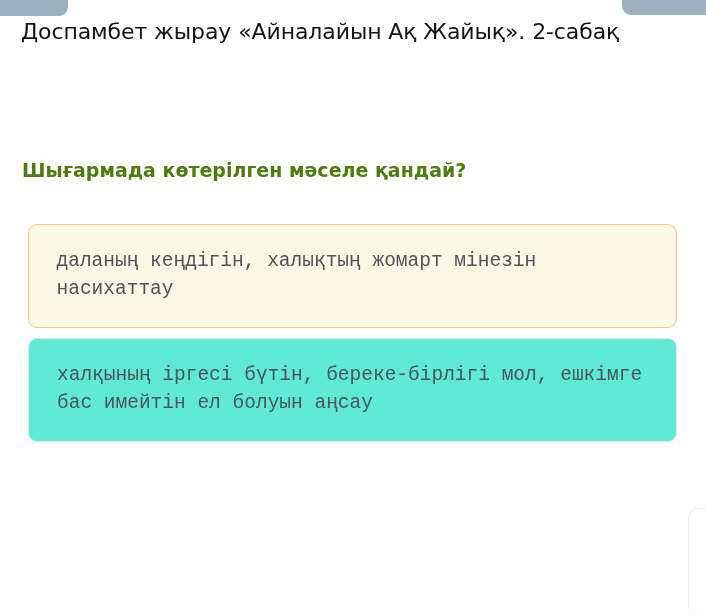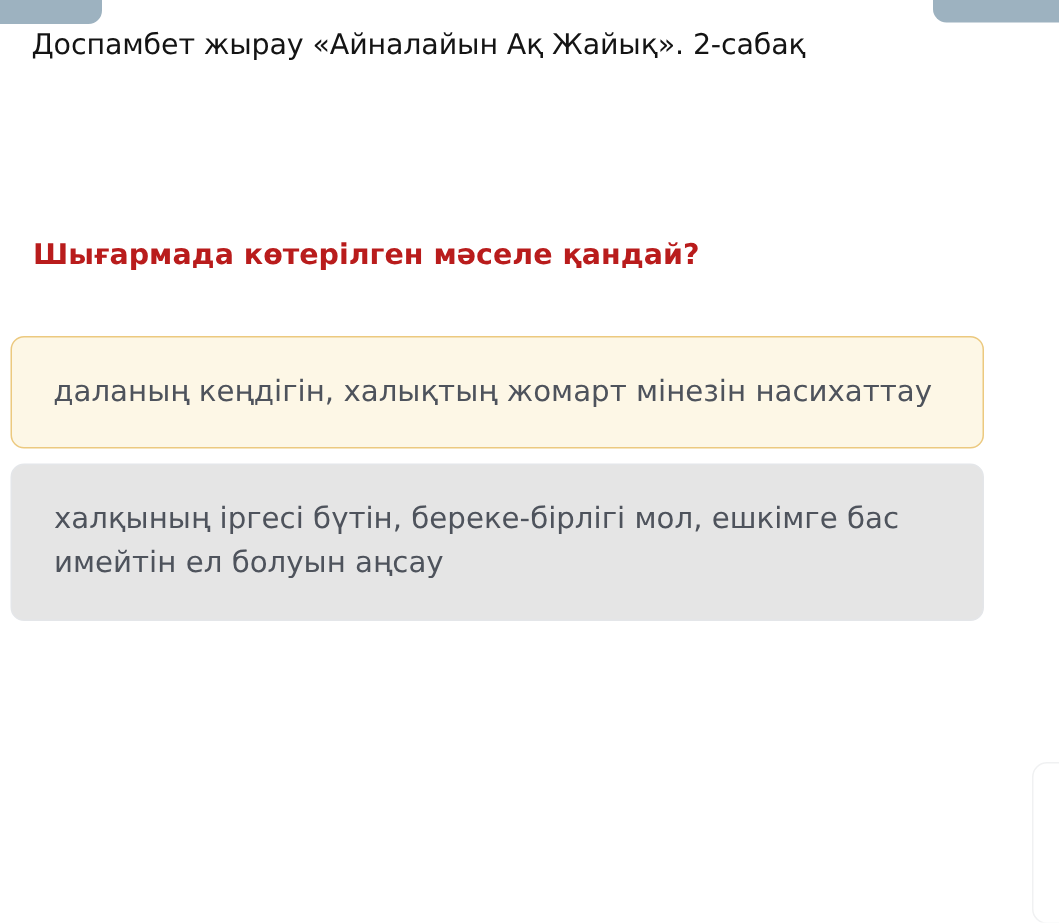--- a/index.html
+++ b/index.html
@@ -35,52 +35,53 @@
     background: #9db2c0;
     border-bottom-left-radius: 9px;
   }
 
   
   .page-title {
     position: absolute;
     top: 18px;
     left: 21px;
     width: 640px;
-    font-size: 19px;
+    font-size: 22px;
     line-height: 1.30;
     color: #141414;
     font-weight: 400;
     letter-spacing: -0.1px;
   }
 
   
   .question {
     position: absolute;
     top: 158px;
     left: 22px;
     width: 650px;
     font-size: 19px;
     line-height: 1.3;
     font-weight: bold;
-    color: #b91c1c;
+    color: #4d7c0f;
   }
 
   
   .options {
     position: absolute;
     top: 224px;
-    left: 7px;
+    left: 28px;
     width: 649px;
+    font-family: Liberation Mono, monospace;
   }
 
   .option {
     width: 649px;
     border-radius: 9px;
     border: 1px solid #e4e6e9;
-    background: #e5e5e5;
+    background: #5eead4;
     padding: 22px 28px 24px 28px;
     font-size: 19.5px;
     line-height: 1.45;
     color: #4e535c;
     margin-bottom: 10px;
     cursor: pointer;
   }
 
   .option.selected {
     background: #fdf7e6;

